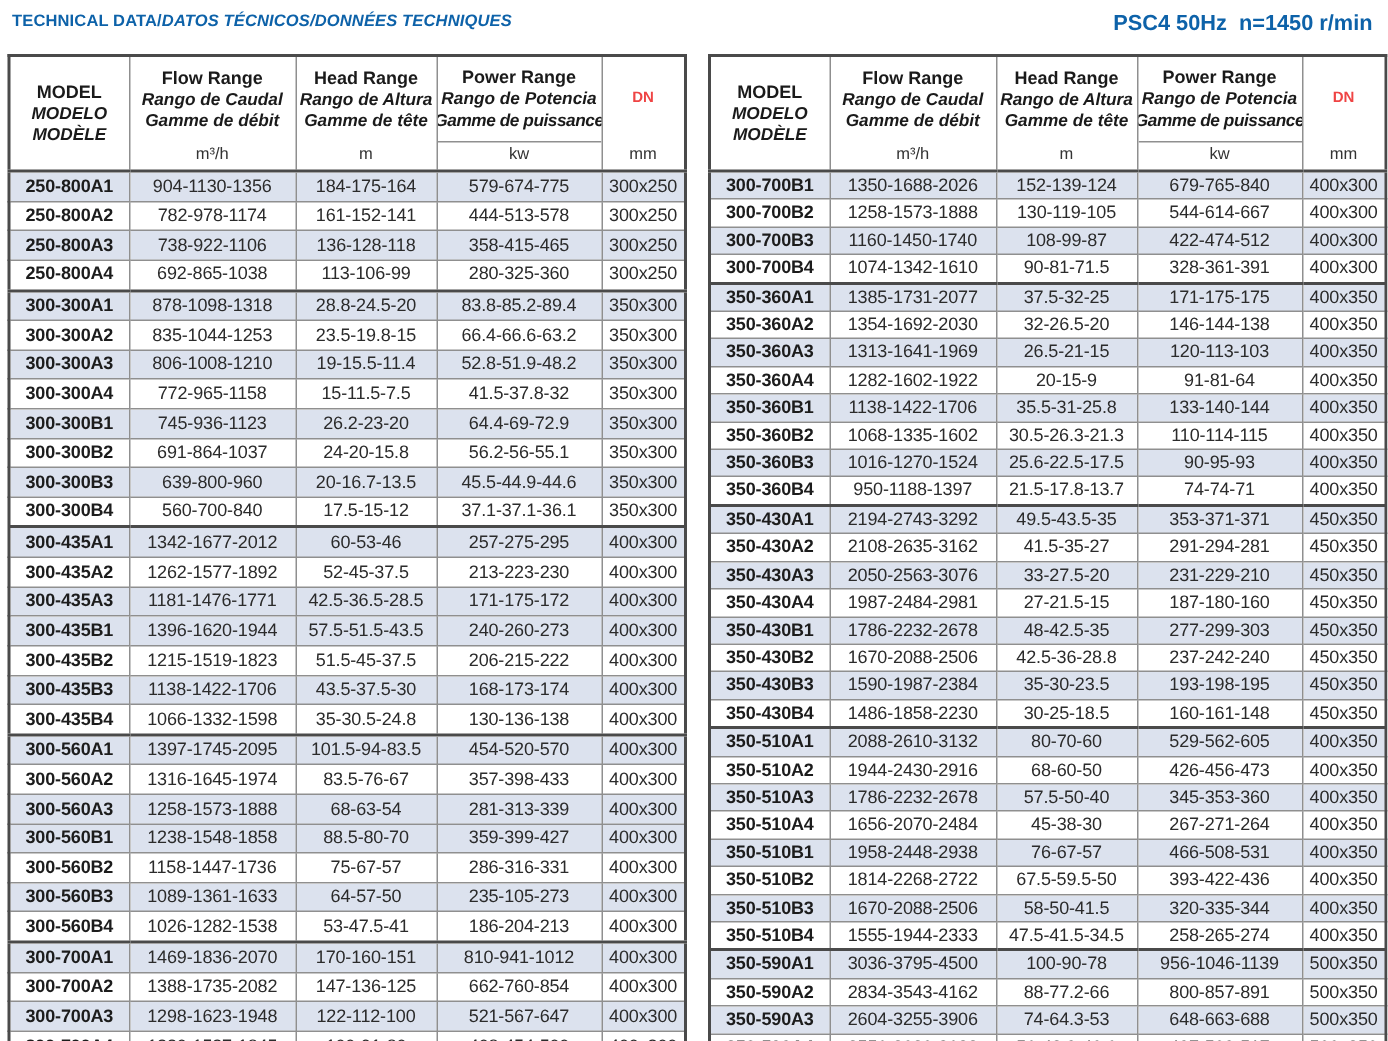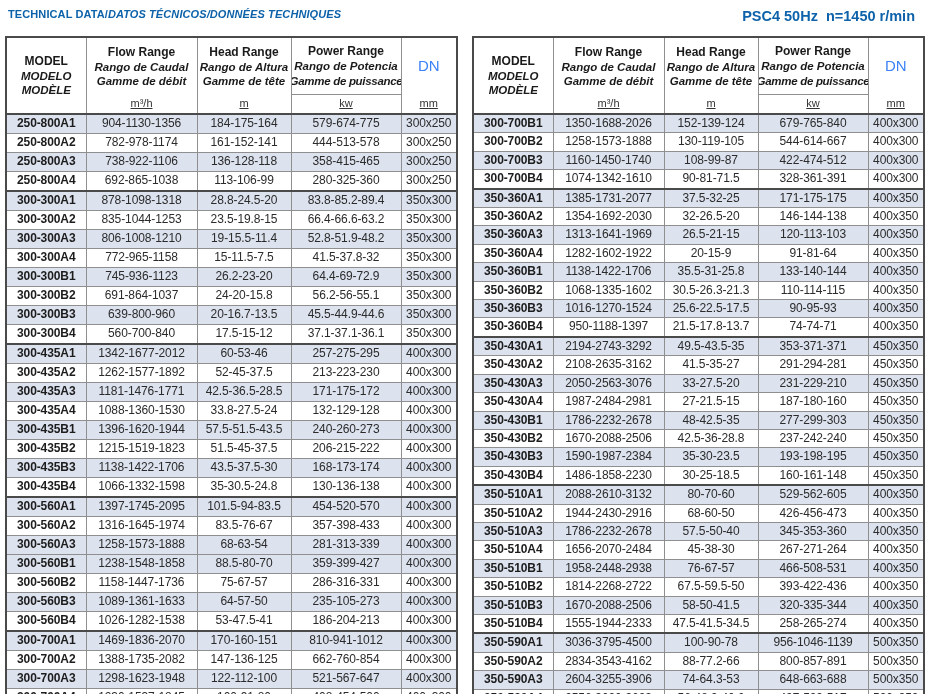--- a/index.html
+++ b/index.html
@@ -53,24 +53,24 @@
   .h-titles{
     height:57px;
     display:flex;flex-direction:column;justify-content:center;align-items:center;
     line-height:1.25;
   }
   .h-en{font-weight:bold;font-size:12px;color:#1a1a1a;}
   .h-i18n{font-weight:bold;font-style:italic;font-size:11.5px;color:#1a1a1a;}
   .h-i18n.tight{letter-spacing:-0.3px;}
   .h-unit{
     height:18px;line-height:16px;
-    font-size:11px;font-weight:normal;color:#333;text-decoration:underline;
+    font-size:11px;font-weight:normal;color:#333;
   }
   th.power-col .h-titles{border-bottom:1px solid var(--border-light);}
-  .h-dn{font-weight:normal;font-size:15px;color:#3b82f6;}
+  .h-dn{font-weight:bold;font-size:10px;color:#ef4444;}
   .datatable tbody td{
     height:17.6px;line-height:17.4px;
     font-size:12px;color:var(--text);
     letter-spacing:-0.1px;
   }
   .datatable tbody td.model{
     font-weight:bold;color:#1c1c1c;font-size:12px;
   }
   .datatable tbody tr.stripe td{background:var(--stripe);}
   .datatable tbody tr.sep td{border-bottom:2px solid var(--border-dark);}
@@ -233,27 +233,20 @@
           <td>213-223-230</td>
           <td>400x300</td>
         </tr>
         <tr class="stripe">
           <td class="model">300-435A3</td>
           <td>1181-1476-1771</td>
           <td>42.5-36.5-28.5</td>
           <td>171-175-172</td>
           <td>400x300</td>
         </tr>
-        <tr>
-          <td class="model">300-435A4</td>
-          <td>1088-1360-1530</td>
-          <td>33.8-27.5-24</td>
-          <td>132-129-128</td>
-          <td>400x300</td>
-        </tr>
         <tr class="stripe">
           <td class="model">300-435B1</td>
           <td>1396-1620-1944</td>
           <td>57.5-51.5-43.5</td>
           <td>240-260-273</td>
           <td>400x300</td>
         </tr>
         <tr>
           <td class="model">300-435B2</td>
           <td>1215-1519-1823</td>

